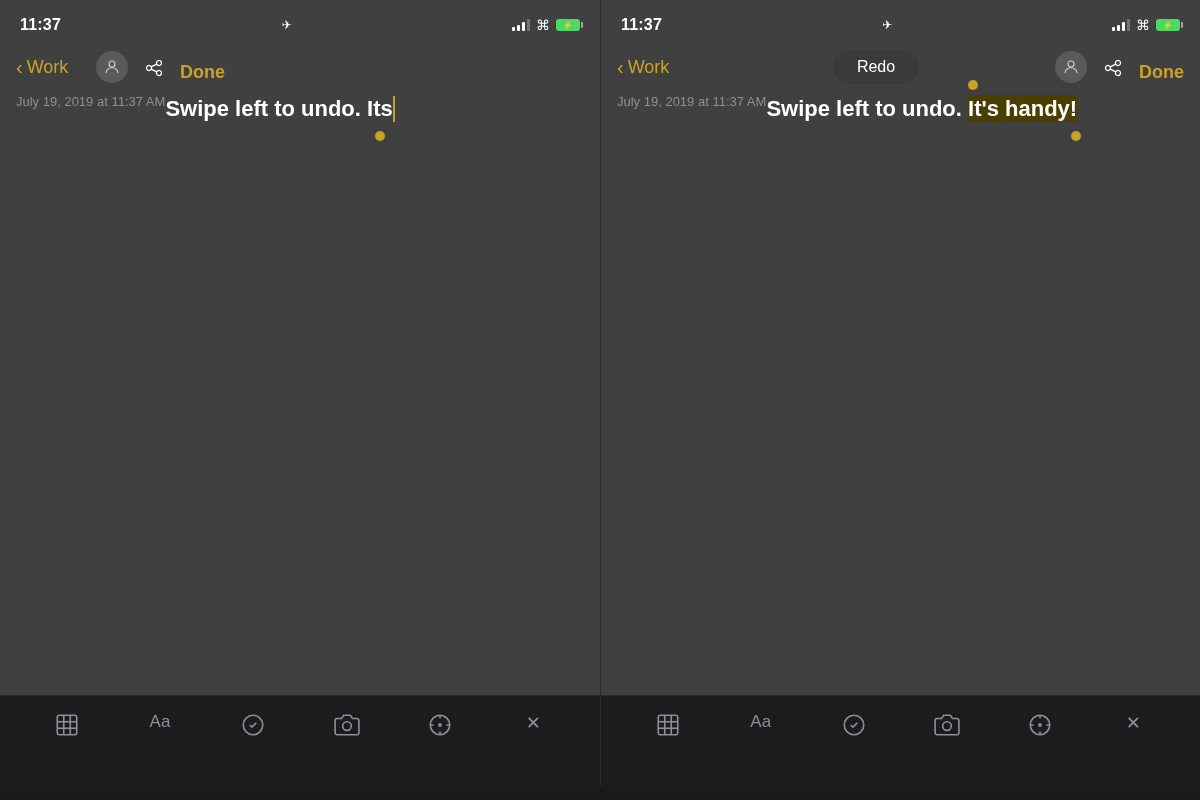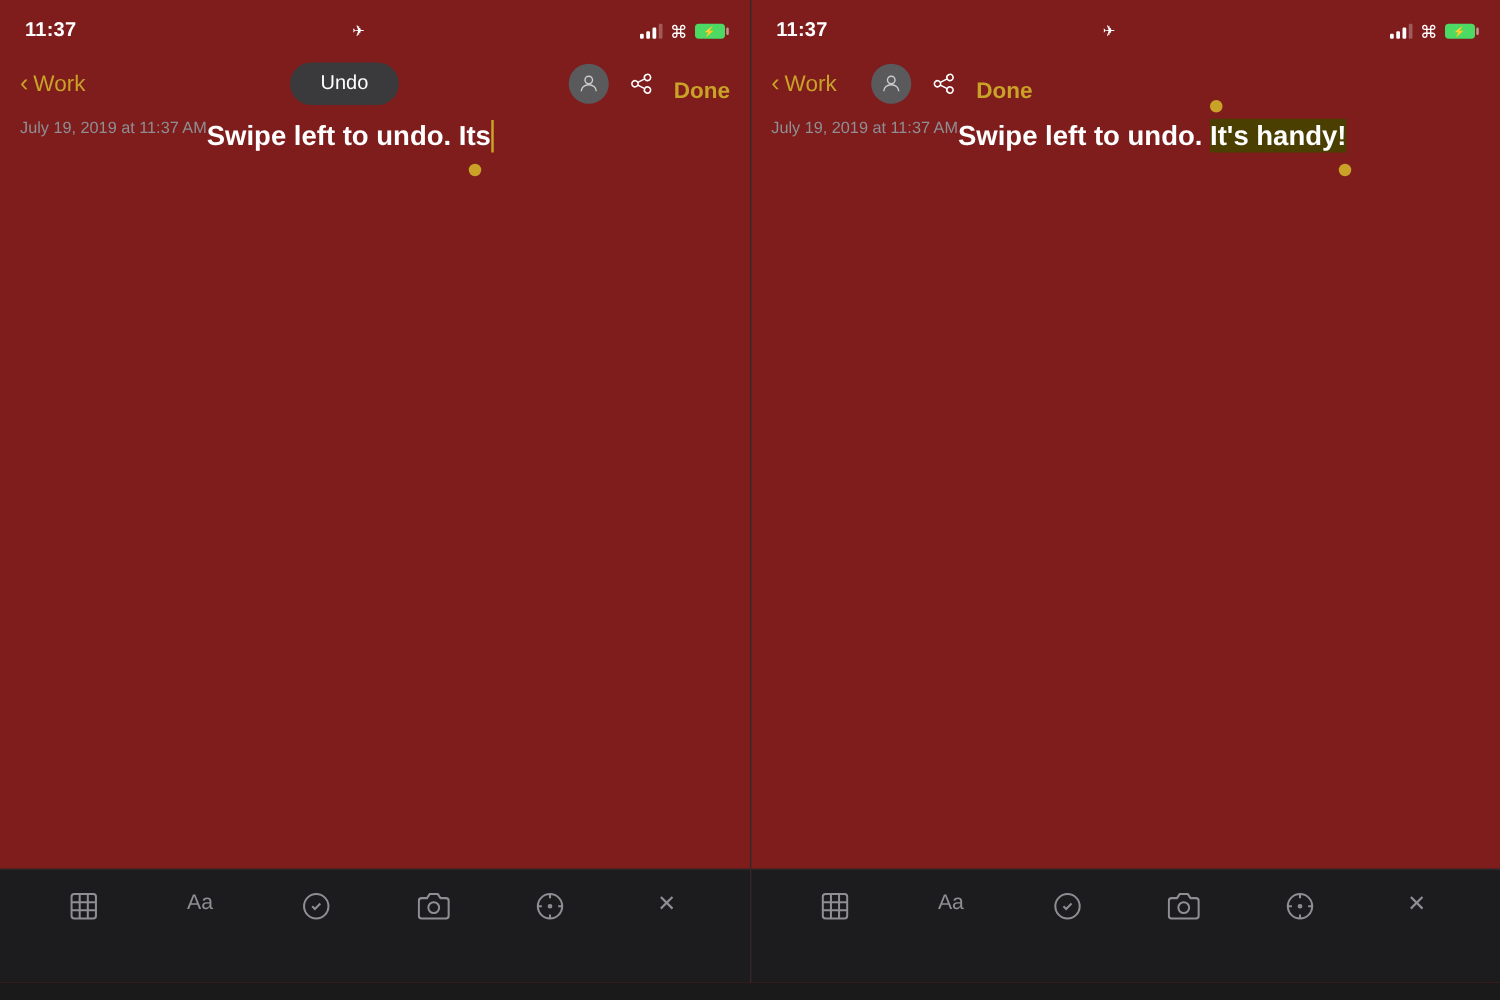--- a/index.html
+++ b/index.html
@@ -8,21 +8,21 @@
       height: 800px;
       background: #1a1a1a;
       display: flex;
       font-family: -apple-system, 'SF Pro Display', 'Helvetica Neue', sans-serif;
       overflow: hidden;
     }
 
     .phone-panel {
       width: 600px;
       height: 786px;
-      background: #7f1d1d;
+      background: #404040;
       display: flex;
       flex-direction: column;
       position: relative;
     }
 
     .phone-panel + .phone-panel {
       border-left: 1px solid #2a2a2a;
     }
 
     
@@ -255,23 +255,20 @@
         </div>
       </div>
     </div>
   </div>
 
   <div class="nav-bar">
     <div class="nav-back">
       <span class="nav-back-chevron">‹</span>
       <span>Work</span>
     </div>
-    <div class="nav-center">
-      <button class="undo-btn">Undo</button>
-    </div>
     <div class="nav-right">
       <div class="nav-avatar">
         <svg width="18" height="18" viewBox="0 0 24 24" fill="none" stroke="#ccc" stroke-width="1.5">
           <circle cx="12" cy="8" r="4"></circle>
           <path d="M4 20c0-4 3.6-7 8-7s8 3 8 7"></path>
         </svg>
       </div>
       <div class="nav-share">
         <svg width="20" height="20" viewBox="0 0 24 24" fill="none" stroke="#ffffff" stroke-width="1.5">
           <path d="M8.684 13.342C8.886 12.938 9 12.482 9 12c0-.482-.114-.938-.316-1.342m0 2.684a3 3 0 110-2.684m0 2.684l6.632 3.316m-6.632-6l6.632-3.316m0 0a3 3 0 105.367-2.684 3 3 0 00-5.367 2.684zm0 9.316a3 3 0 105.368 2.684 3 3 0 00-5.368-2.684z"></path>
@@ -354,20 +351,23 @@
         </div>
       </div>
     </div>
   </div>
 
   <div class="nav-bar">
     <div class="nav-back">
       <span class="nav-back-chevron">‹</span>
       <span>Work</span>
     </div>
+    <div class="nav-center">
+      <button class="redo-btn">Redo</button>
+    </div>
     <div class="nav-right">
       <div class="nav-avatar">
         <svg width="18" height="18" viewBox="0 0 24 24" fill="none" stroke="#ccc" stroke-width="1.5">
           <circle cx="12" cy="8" r="4"></circle>
           <path d="M4 20c0-4 3.6-7 8-7s8 3 8 7"></path>
         </svg>
       </div>
       <div class="nav-share">
         <svg width="20" height="20" viewBox="0 0 24 24" fill="none" stroke="#ffffff" stroke-width="1.5">
           <path d="M8.684 13.342C8.886 12.938 9 12.482 9 12c0-.482-.114-.938-.316-1.342m0 2.684a3 3 0 110-2.684m0 2.684l6.632 3.316m-6.632-6l6.632-3.316m0 0a3 3 0 105.367-2.684 3 3 0 00-5.367 2.684zm0 9.316a3 3 0 105.368 2.684 3 3 0 00-5.368-2.684z"></path>

